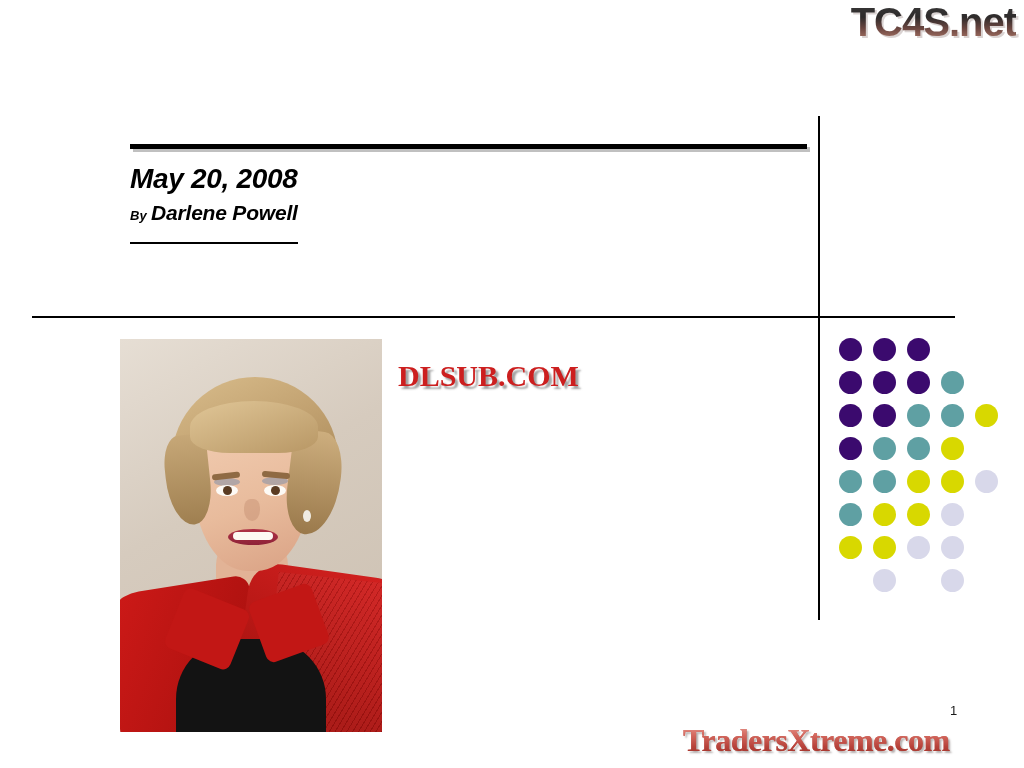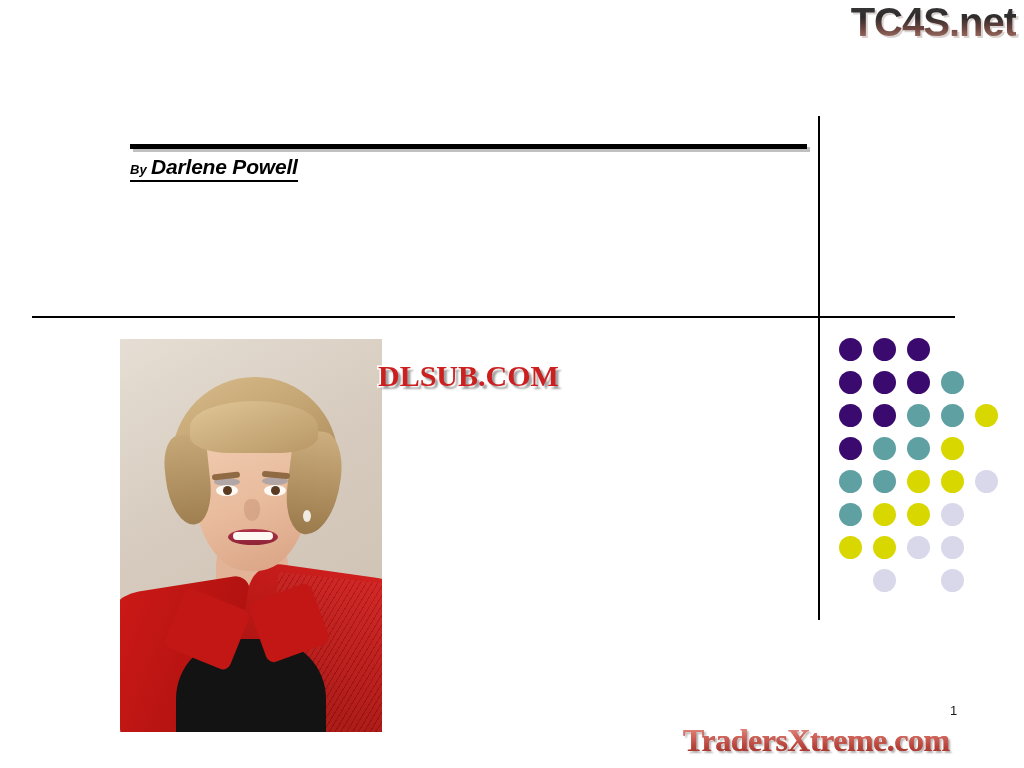--- a/index.html
+++ b/index.html
@@ -100,21 +100,21 @@
     font-style: italic;
     font-size: 28px;
     color: #000000;
     margin: 14px 0 0 0;
     letter-spacing: -0.3px;
   }
   .byline {
     margin: 6px 0 0 0;
     display: inline-block;
     border-bottom: 2px solid #000000;
-    padding-bottom: 1px;
+    padding-bottom: 17px;
   }
   .byline-prefix {
     font-family: "Liberation Sans", sans-serif;
     font-weight: bold;
     font-style: italic;
     font-size: 13px;
     color: #000000;
     vertical-align: baseline;
   }
   .byline-name {
@@ -222,21 +222,21 @@
   .p-shadow-l { position: absolute; left: 94px; top: 139px; width: 26px; height: 8px; background:rgba(120,140,170,0.5); border-radius:50%;}
   .p-shadow-r { position: absolute; left: 142px; top: 138px; width: 26px; height: 8px; background:rgba(120,140,170,0.5); border-radius:50%;}
   .p-nose { position: absolute; left: 124px; top: 160px; width: 16px; height: 22px; background: rgba(190,135,105,0.38); border-radius: 40% 40% 50% 50%;}
   .p-lip { position: absolute; left: 108px; top: 190px; width: 50px; height: 16px; background: linear-gradient(180deg,#b03246,#8e2338); border-radius: 50%;}
   .p-teeth { position: absolute; left: 113px; top: 193px; width: 40px; height: 8px; background:#fdf8f2; border-radius: 4px;}
   .p-earring { position: absolute; left: 183px; top: 171px; width: 8px; height: 12px; background:#f0ebe2; border-radius:50%;}
 
   
   .watermark-dlsub {
     position: absolute;
-    left: 378px;
+    left: 398px;
     top: 361px;
     font-family: "Liberation Serif", serif;
     font-weight: bold;
     font-size: 30px;
     letter-spacing: 0px;
     color: #cc1f1f;
     -webkit-text-stroke: 3px #ffffff;
     paint-order: stroke fill;
     text-shadow: 3px 3px 2px rgba(110,110,110,0.65);
     white-space: nowrap;
@@ -308,20 +308,21 @@
 <div class="slide">
 
   <div class="brand-tc4s-shadow">TC4S.net</div>
   <div class="brand-tc4s">TC4S.net</div>
 
   <div class="rule-vertical"></div>
   <div class="rule-horizontal"></div>
 
   <div class="title-block">
     <div class="title-underline"></div>
+    <div class="slide-date">May 20, 2008</div>
     <div class="byline">
       <span class="byline-prefix">By</span>
       <span class="byline-name">Darlene Powell</span>
     </div>
   </div>
 
   <div class="portrait">
     <div class="portrait-figure">
       <div class="p-hair"></div>
       <div class="p-neck"></div>

